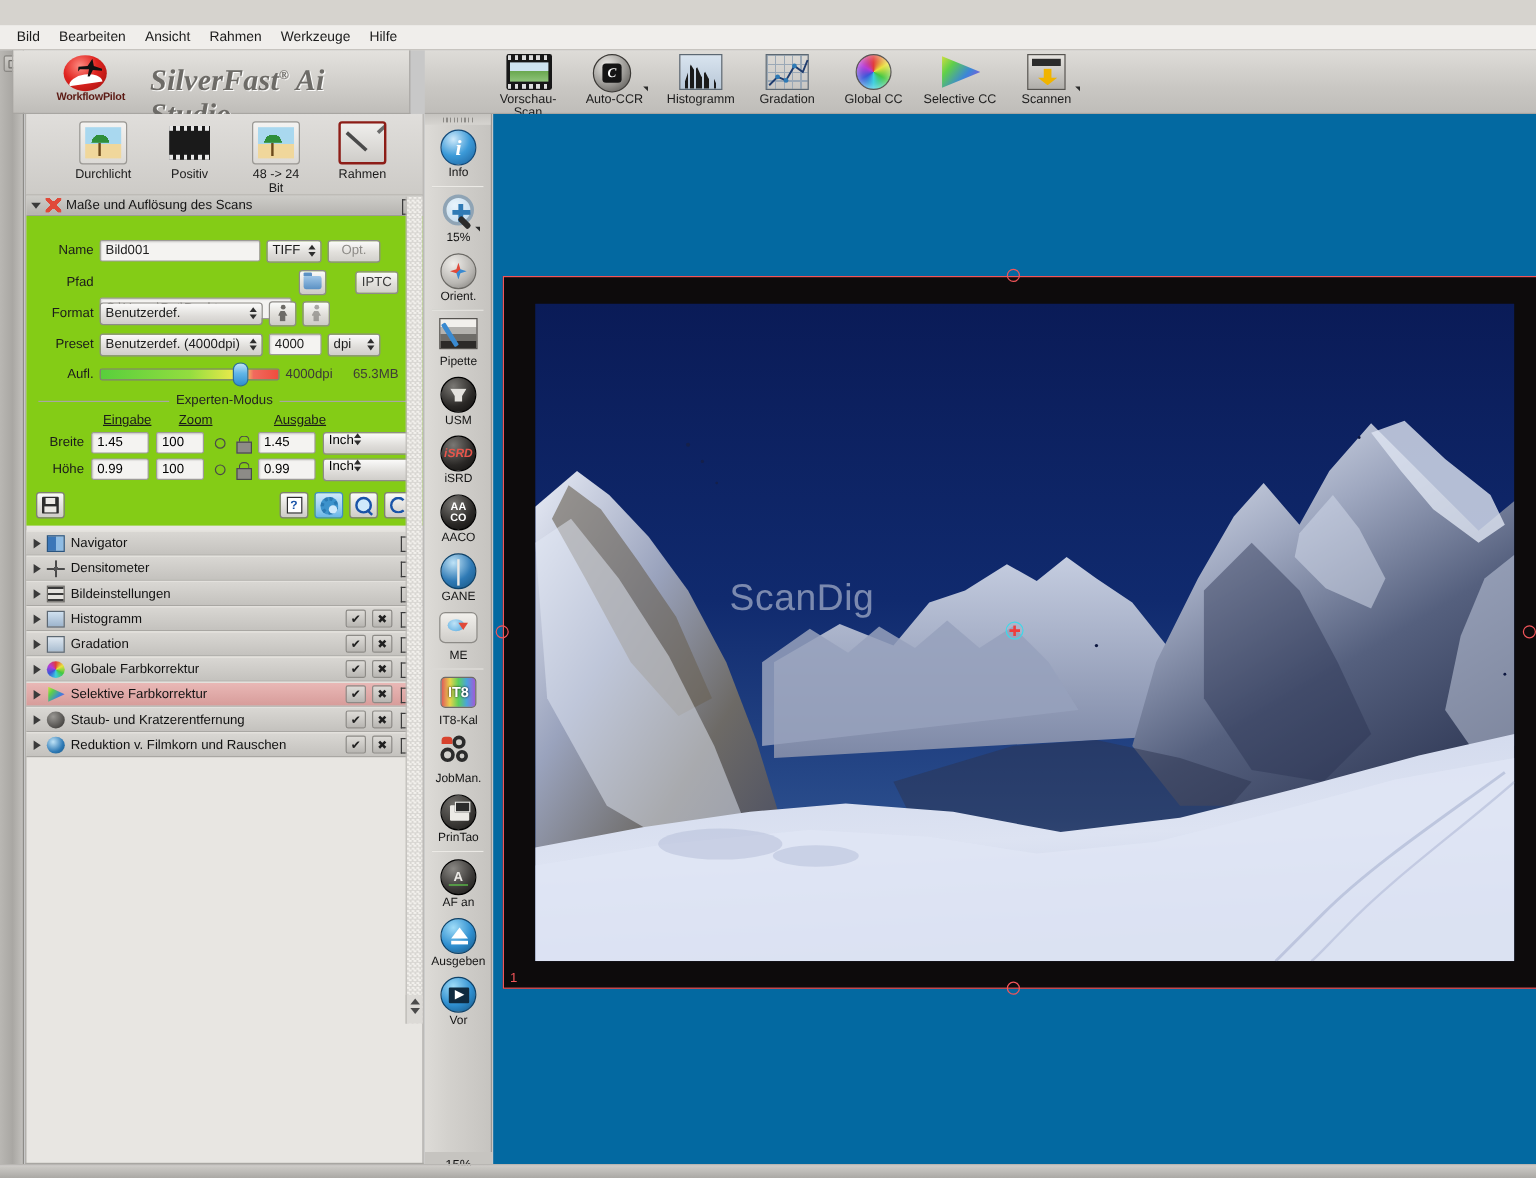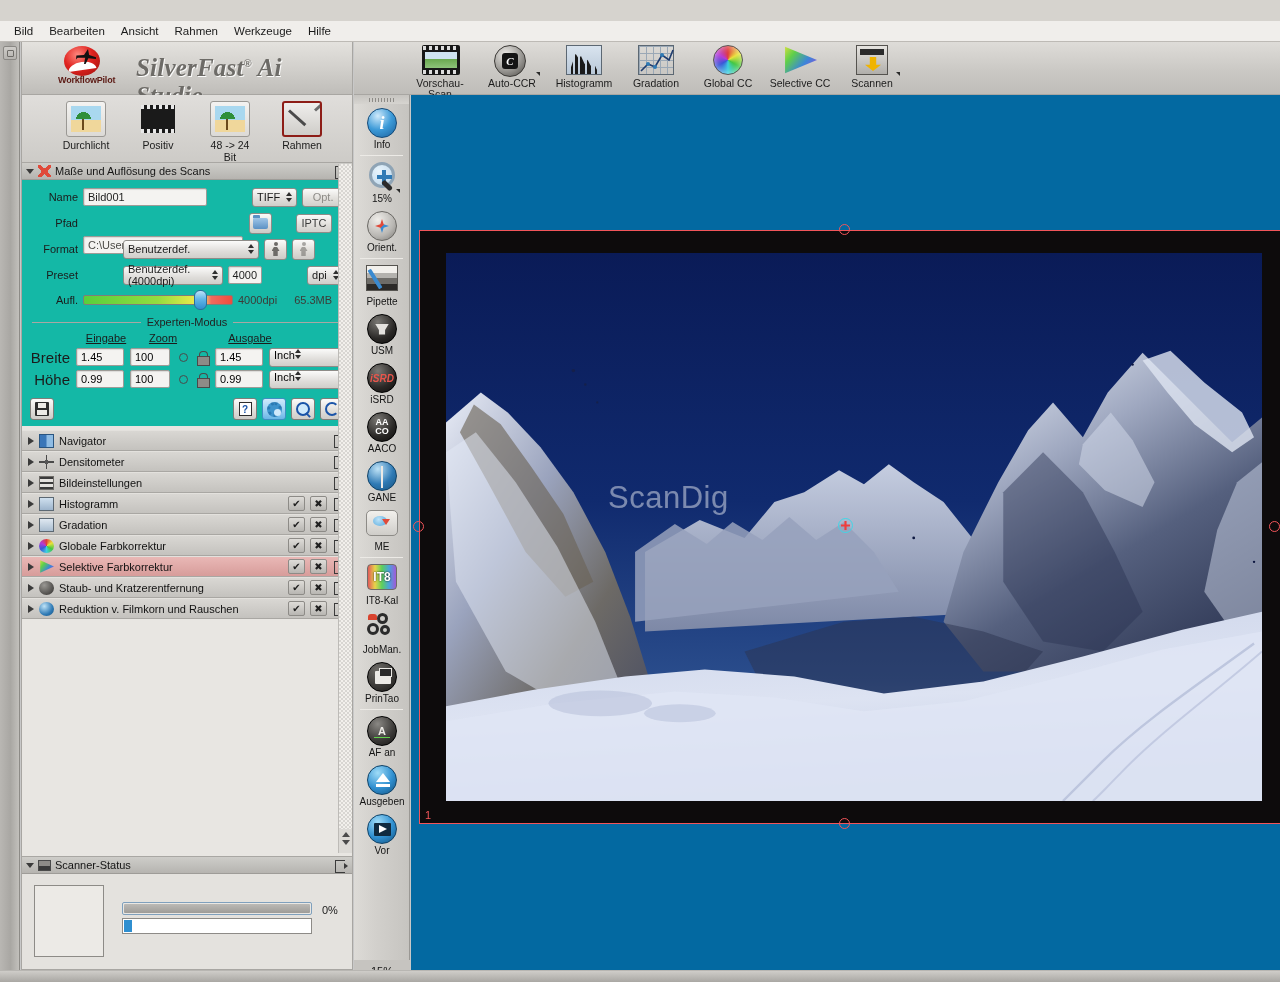--- a/index.html
+++ b/index.html
@@ -67,21 +67,21 @@
   .rail-btn{
     position:absolute;left:3px;top:4px;width:14px;height:14px;
     border:1px solid #8a8884;border-radius:2px;
     background:linear-gradient(to bottom,#cfcdc9,#b5b3af);
     display:flex;align-items:center;justify-content:center;
   }
   .rail-btn i{display:block;width:7px;height:7px;border:1.2px solid #6e6c68;border-radius:1px;}
 
   
   .brandbar {
-    position:absolute; left:21px; top:42px; width:332px; height:53px;
+    position:absolute; left:10px; top:42px; width:332px; height:53px;
     background:linear-gradient(to bottom,#e4e2de 0%, #d2d0cc 50%, #bfbdb9 100%);
     border:1px solid #a8a6a2; border-top:none;
   }
   .wfp { position:absolute; left:36px; top:4px; width:48px; text-align:center; }
   .wfp-logo{
     width:36px;height:30px;margin:0 auto;
     background:radial-gradient(ellipse at 38% 30%, #ff8a80 0%, #e02420 45%, #9d0f0c 100%);
     border-radius:50%; position:relative; overflow:hidden;
   }
   .wfp-logo::before{
@@ -192,32 +192,32 @@
   .tri{width:0;height:0;border-left:5px solid #3a3a3a;border-top:4px solid transparent;border-bottom:4px solid transparent;}
   .tri.open{border-left:4px solid transparent;border-right:4px solid transparent;border-top:5px solid #3a3a3a;border-bottom:none;}
   .sec-title{font-size:11px;color:#141414;}
   .sec-spacer{flex:1;}
   .popout{width:13px;height:11px;position:relative;flex:none;}
   .popout::before{content:"";position:absolute;left:0;top:0;width:9px;height:11px;border:1.2px solid #3b3b3b;border-right:none;}
   .popout::after{content:"";position:absolute;right:0;top:3px;width:0;height:0;
     border-left:4px solid #3b3b3b;border-top:3px solid transparent;border-bottom:3px solid transparent;}
 
   
-  .formarea{padding:6px 8px 4px 8px;background:#14b8a6;}
+  .formarea{padding:18px 8px 4px 8px;background:#84cc16;}
   .frow{display:flex;align-items:center;height:22px;margin-bottom:4px;gap:5px;}
   .flabel{width:48px;text-align:right;font-size:11px;color:#1b1b1b;flex:none;}
   .finput{
     height:18px;border:1px solid #9d9b97;border-radius:2px;background:#f4f3f1;
     font-size:11px;color:#1e1e1e;padding:0 4px;display:flex;align-items:center;
     box-shadow:inset 1px 1px 1px rgba(0,0,0,.1);
   }
   .fselect{
     height:19px;border:1px solid #8e8c88;border-radius:3px;
     background:linear-gradient(to bottom,#fbfbfa,#dfdddA 60%,#d0cecA);
-    font-size:11px;color:#1b1b1b;padding:0 16px 0 4px;display:flex;align-items:center;position:relative;margin-left:40px;
+    font-size:11px;color:#1b1b1b;padding:0 16px 0 4px;display:flex;align-items:center;position:relative;
   }
   .fselect .updown{position:absolute;right:4px;top:3px;}
   .updown i{display:block;width:0;height:0;border-left:3.5px solid transparent;border-right:3.5px solid transparent;}
   .updown .u{border-bottom:4px solid #2e2e2e;margin-bottom:2px;}
   .updown .d{border-top:4px solid #2e2e2e;}
   .fbtn{
     height:19px;border:1px solid #8e8c88;border-radius:3px;
     background:linear-gradient(to bottom,#fbfbfa,#e2e0dc 55%,#d2d0cc);
     font-size:11px;color:#3b3b3b;display:flex;align-items:center;justify-content:center;padding:0 8px;
   }
@@ -247,21 +247,21 @@
     border:1px solid #2b6e9e;
   }
   .sl-txt{font-size:11px;color:#3d3b37;}
 
   
   .expert-div{display:flex;align-items:center;gap:6px;margin:6px 2px 2px;}
   .expert-div .ln{flex:1;height:1px;background:#a9a7a3;}
   .expert-div span{font-size:11px;color:#232323;}
   .colhdr{display:flex;font-size:11px;color:#1b1b1b;margin:4px 0 2px;text-decoration:underline;}
   .grid-row{display:flex;align-items:center;height:22px;gap:6px;}
-  .g-lbl{width:40px;text-align:right;font-size:15px;color:#1b1b1b;}
+  .g-lbl{width:40px;text-align:right;font-size:11px;color:#1b1b1b;}
   .g-in{width:48px;height:18px;border:1px solid #9d9b97;border-radius:2px;background:#f4f3f1;
     font-size:11px;padding:0 4px;display:flex;align-items:center;box-shadow:inset 1px 1px 1px rgba(0,0,0,.1);}
   .unit{width:74px;height:19px;border:1px solid #8e8c88;border-radius:3px;
     background:linear-gradient(to bottom,#fbfbfa,#dfdddA 60%,#d0cecA);
     font-size:11px;padding:0 14px 0 4px;display:flex;align-items:flex-start;position:relative;}
   .lockcol{width:14px;display:flex;flex-direction:column;align-items:center;}
   .chainlink{width:9px;height:9px;border:1.6px solid #4a4a4a;border-radius:50%;}
   .lockico{width:13px;height:13px;position:relative;}
   .lockico::before{content:"";position:absolute;left:3px;top:0;width:7px;height:5px;border:1.5px solid #4a4a4a;border-bottom:none;border-radius:4px 4px 0 0;}
   .lockico::after{content:"";position:absolute;left:1px;top:5px;width:11px;height:8px;background:#8d8b87;border:1px solid #4a4a4a;}
@@ -809,39 +809,20 @@
           </span>
       </div>
     </div>
 
     <div class="panel-scroll"></div>
     <div class="ps-arrows">
       <i class="ps-up"></i>
       <i class="ps-dn"></i>
     </div>
 
-    <div class="scanner-status">
-      <div class="sec-head">
-        <span class="tri open"></span>
-        <span style="width:13px;height:11px;background:linear-gradient(to bottom,#8d8b87 0 60%,#3a3a3a 60% 100%);border:1px solid #4a4a4a;"></span>
-        <span class="sec-title">Scanner-Status</span>
-        <span class="sec-spacer"></span>
-        <span class="popout"></span>
-      </div>
-      <div class="ss-preview"></div>
-      <div class="ss-bars">
-        <div class="ss-bar-outer">
-            <div class="ss-bar-inner"></div>
-          </div>
-        <div class="ss-bar2">
-            <i></i>
-          </div>
-      </div>
-      <div class="ss-pct">0%</div>
-    </div>
   </div>
 
   <div class="dock">
     <div class="dock-grip">
         <i></i>
       </div>
 
     <div class="dk">
       <div class="dk-ico">
           <div class="circ c-info">i</div>

